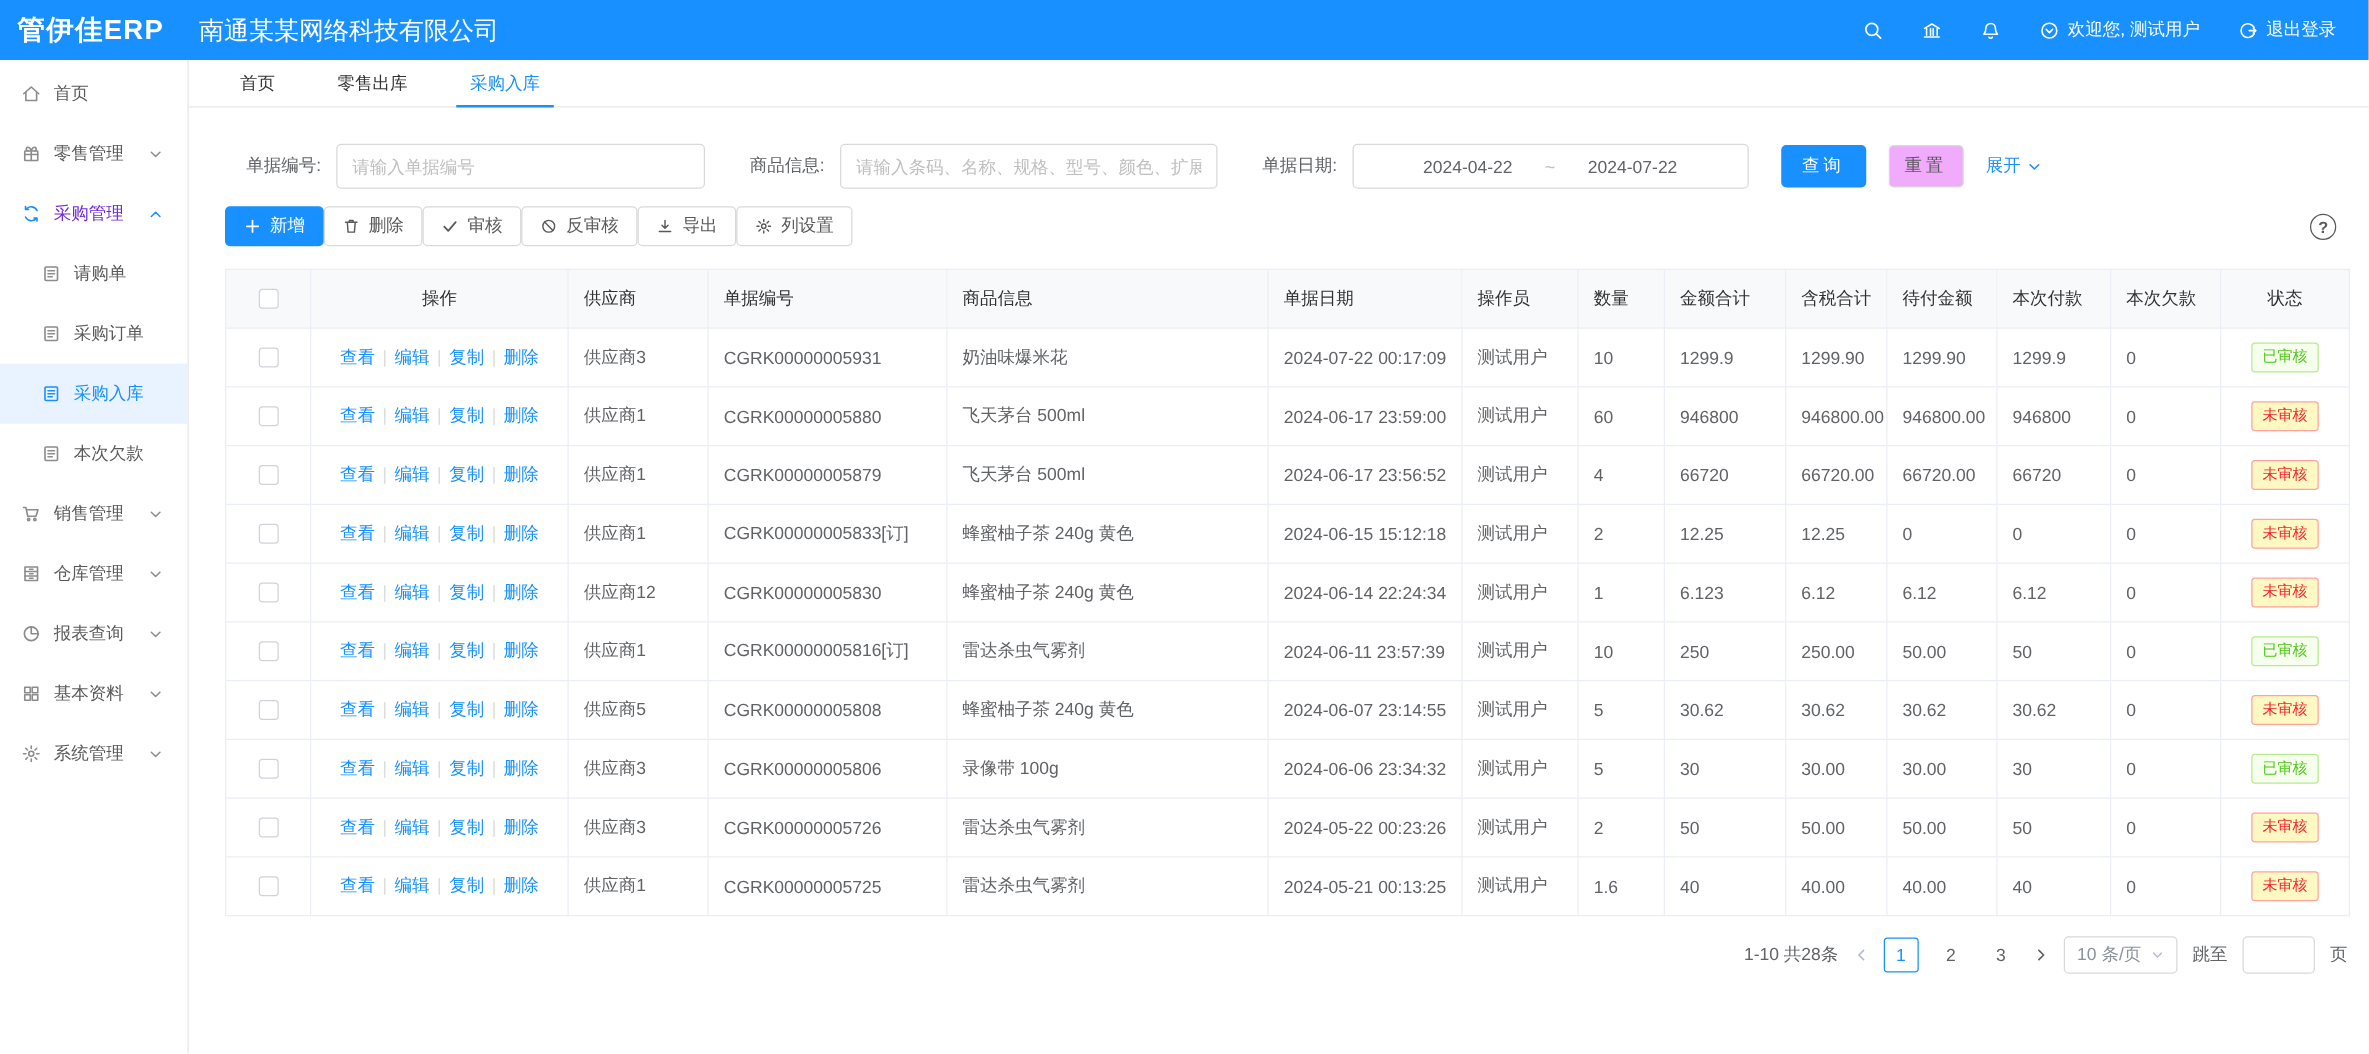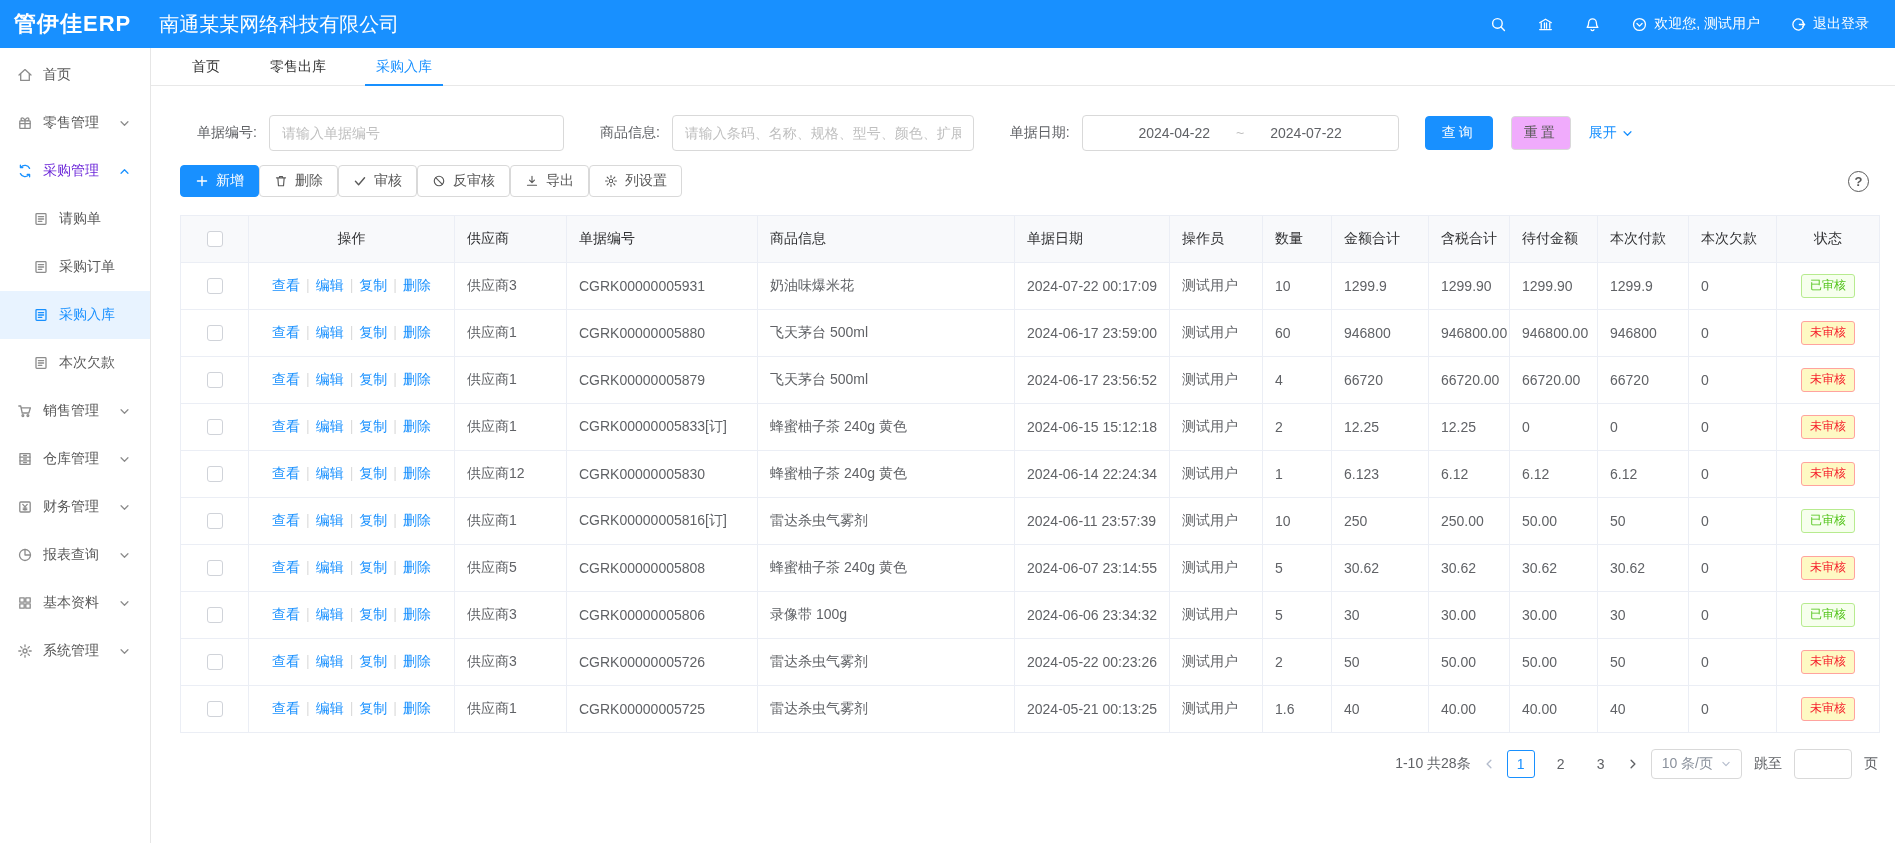--- a/index.html
+++ b/index.html
@@ -221,34 +221,20 @@
           </span>
         </div>
         <div class="side-item">
           <span class="icon">
             <svg viewBox="0 0 16 16" fill="none" stroke="currentColor" stroke-width="1.3" stroke-linecap="round" stroke-linejoin="round">
               <rect x="3" y="2.6" width="10" height="10.8"></rect>
               <path d="M3 6.2h10M3 9.8h10M6.6 4.4h2.8M6.6 8h2.8M6.6 11.6h2.8"></path>
             </svg>
           </span>
           <span class="lbl">仓库管理</span>
-          <span class="icon arrow">
-            <svg viewBox="0 0 16 16" fill="none" stroke="currentColor" stroke-width="1.8" stroke-linecap="round" stroke-linejoin="round">
-              <path d="M3 5.5 8 10.5 13 5.5"></path>
-            </svg>
-          </span>
-        </div>
-        <div class="side-item">
-          <span class="icon">
-            <svg viewBox="0 0 16 16" fill="none" stroke="currentColor" stroke-width="1.3" stroke-linecap="round" stroke-linejoin="round">
-              <rect x="2.8" y="3" width="10.4" height="10" rx="1"></rect>
-              <path d="M5.8 5.4 8 7.9l2.2-2.5M8 7.9v3.3M6.2 9.1h3.6M6.2 10.7h3.6"></path>
-            </svg>
-          </span>
-          <span class="lbl">财务管理</span>
           <span class="icon arrow">
             <svg viewBox="0 0 16 16" fill="none" stroke="currentColor" stroke-width="1.8" stroke-linecap="round" stroke-linejoin="round">
               <path d="M3 5.5 8 10.5 13 5.5"></path>
             </svg>
           </span>
         </div>
         <div class="side-item">
           <span class="icon">
             <svg viewBox="0 0 16 16" fill="none" stroke="currentColor" stroke-width="1.3" stroke-linecap="round" stroke-linejoin="round">
               <circle cx="8" cy="8" r="5.5"></circle>

